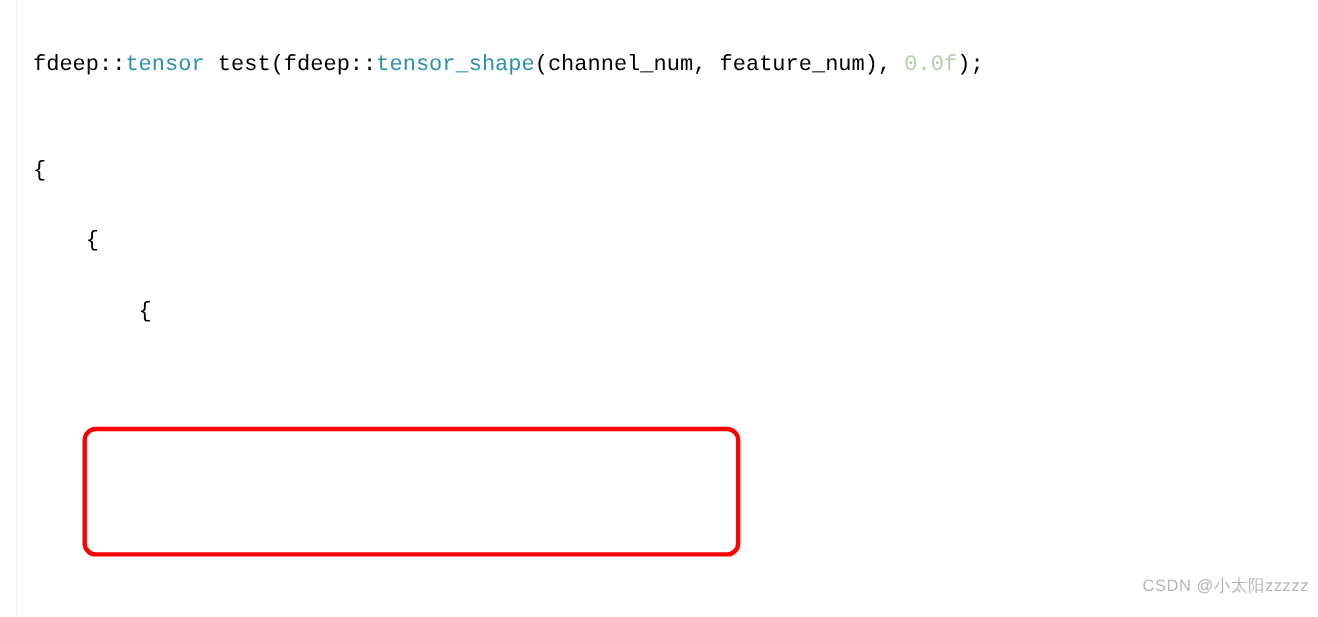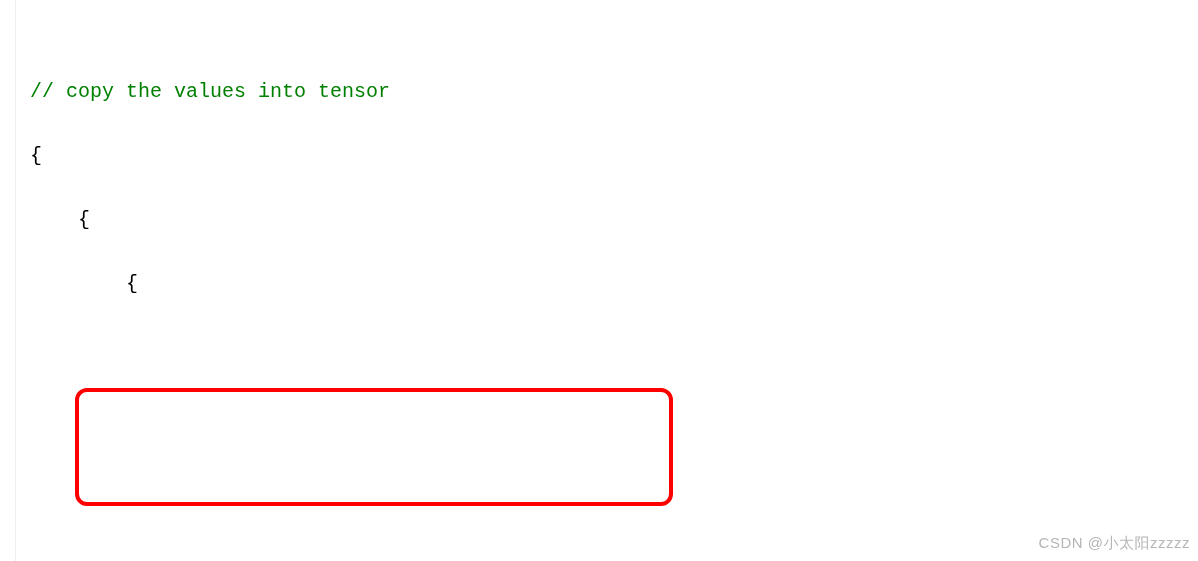--- a/index.html
+++ b/index.html
@@ -42,35 +42,35 @@
     width: 590px;
     height: 110px;
     border: 4px solid #ff0000;
     border-radius: 12px;
     pointer-events: none;
   }
 
   .watermark {
     position: absolute;
     right: 8px;
-    bottom: 6px;
+    bottom: 16px;
     font-family: sans-serif;
     font-size: 15px;
     color: rgba(120,120,120,0.55);
     letter-spacing: 0.5px;
   }
 </style>
 </head>
 <body>
 
 <div class="guide g1"></div>
 
 <div class="code-block">
+<span class="line"><span class="ord">fdeep::</span><span class="type">tensor</span><span class="ord"> test(fdeep::</span><span class="type">tensor_shape</span><span class="ord">(channel_num, feature_num), </span><span class="num">0.0f</span><span class="ord">);</span></span>
 <span class="line"></span>
-<span class="line"><span class="cmt">// copy the values into tensor</span></span>
 <span class="line">{</span>
 <span class="line">    {</span>
 <span class="line">        {</span>
 
 
 
 
 
 
 <span class="line"></span>

